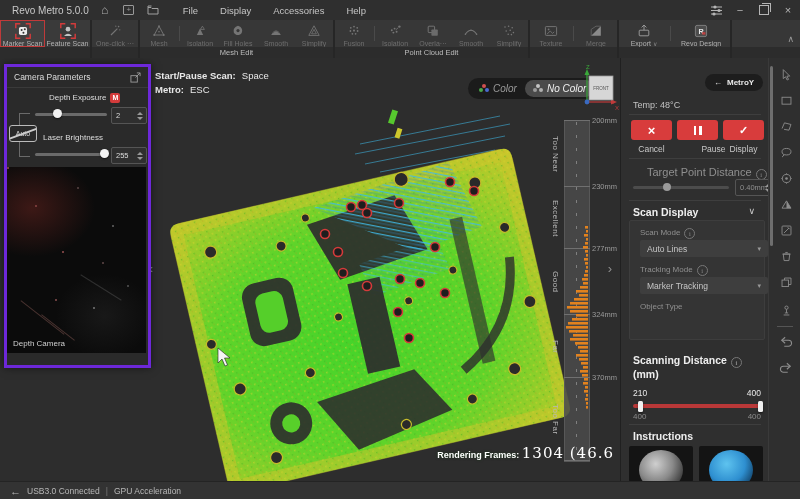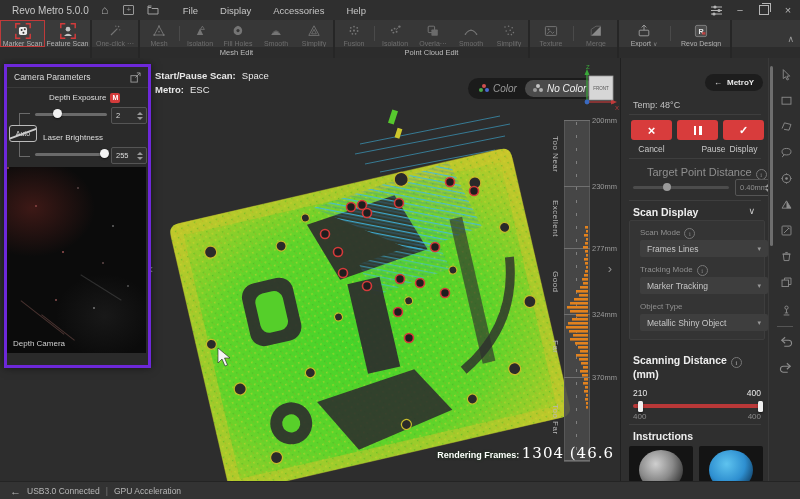--- a/index.html
+++ b/index.html
@@ -709,33 +709,29 @@
             <i class="dn"></i>
           </span>
       </div>
       <div class="rp-div" style="top:142px"></div>
 
       <span class="sec-title" style="top:148px">Scan Display</span>
       <span class="chev" style="top:148px">∨</span>
       <div class="sscard">
         <span class="ss-lb" style="top:7px"><span>Scan Mode</span><span class="info"></span></span>
         <div class="dd" style="top:19px">
-          <span>Frames Lines</span>
+          <span>Auto Lines</span>
             <span class="car">▾</span>
         </div>
         <span class="ss-lb" style="top:44px"><span>Tracking Mode</span><span class="info"></span></span>
         <div class="dd" style="top:56px">
           <span>Marker Tracking</span>
             <span class="car">▾</span>
         </div>
         <span class="ss-lb" style="top:81px">Object Type</span>
-        <div class="dd" style="top:93px">
-          <span>Metallic Shiny Object</span>
-            <span class="car">▾</span>
-        </div>
       </div>
 
       <span class="sd-title">
         <span>Scanning Distance</span><span class="info"></span><br>
         <span>(mm)</span>
       </span>
       <span class="sd-cur" style="left:12px">210</span>
       <span class="sd-cur" style="right:6px">400</span>
       <div class="sd-track">
         <div class="sd-handle" style="left:5px"></div>

